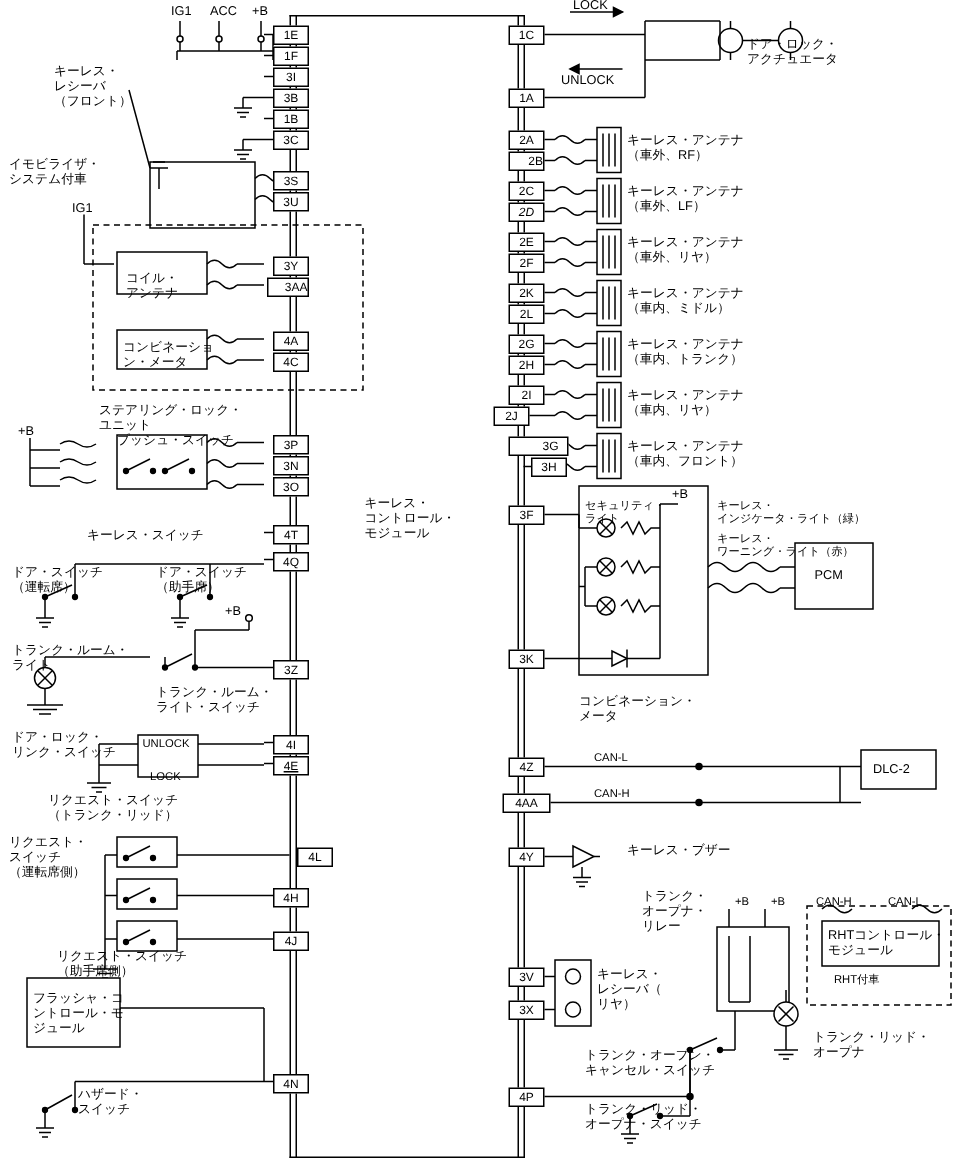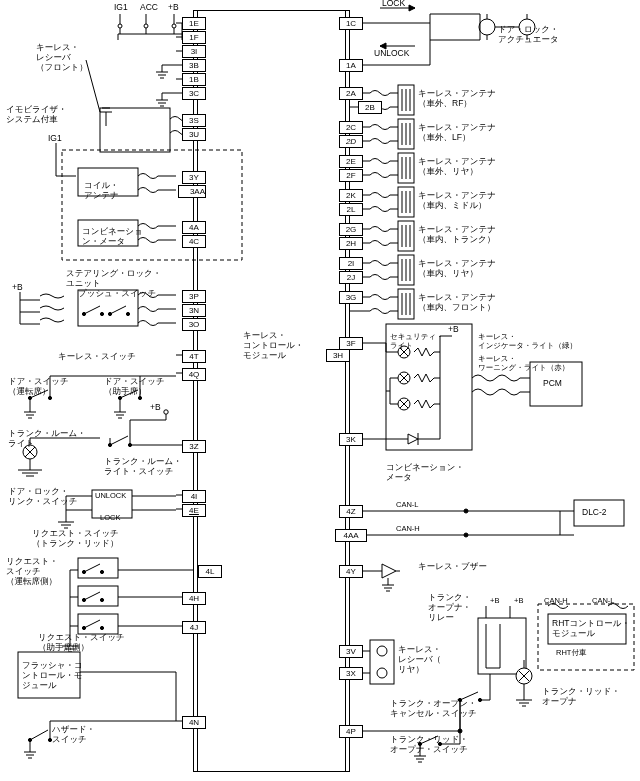--- a/index.html
+++ b/index.html
@@ -441,33 +441,33 @@
   <div class="pin" style="left:182px;top:490px;width:22px;">4I</div>
   <div class="pin" style="left:182px;top:504px;width:22px;text-decoration:underline;">4E</div>
   <div class="pin" style="left:182px;top:565px;width:22px;margin-left:16px;">4L</div>
   <div class="pin" style="left:182px;top:592px;width:22px;">4H</div>
   <div class="pin" style="left:182px;top:621px;width:22px;">4J</div>
   <div class="pin" style="left:182px;top:716px;width:22px;">4N</div>
 
   <div class="pin" style="left:339px;top:17px;width:22px;">1C</div>
   <div class="pin" style="left:339px;top:59px;width:22px;">1A</div>
   <div class="pin" style="left:339px;top:87px;width:22px;">2A</div>
-  <div class="pin" style="left:358px;top:101px;width:22px;">2B</div>
+  <div class="pin" style="left:339px;top:101px;width:22px;text-align:right;">2B</div>
   <div class="pin" style="left:339px;top:121px;width:22px;">2C</div>
   <div class="pin" style="left:339px;top:135px;width:22px;font-style:italic;">2D</div>
   <div class="pin" style="left:339px;top:155px;width:22px;">2E</div>
   <div class="pin" style="left:339px;top:169px;width:22px;">2F</div>
   <div class="pin" style="left:339px;top:189px;width:22px;">2K</div>
   <div class="pin" style="left:339px;top:203px;width:22px;">2L</div>
   <div class="pin" style="left:339px;top:223px;width:22px;">2G</div>
   <div class="pin" style="left:339px;top:237px;width:22px;">2H</div>
   <div class="pin" style="left:339px;top:257px;width:22px;">2I</div>
-  <div class="pin" style="left:339px;top:271px;width:22px;text-align:center;">2J</div>
-  <div class="pin" style="left:339px;top:291px;width:22px;">3G</div>
-  <div class="pin" style="left:326px;top:305px;width:22px;margin-top:44px;">3H</div>
+  <div class="pin" style="left:329px;top:271px;width:22px;text-align:center;">2J</div>
+  <div class="pin" style="left:339px;top:291px;width:22px;padding-left:16px;">3G</div>
+  <div class="pin" style="left:354px;top:305px;width:22px;">3H</div>
   <div class="pin" style="left:339px;top:337px;width:22px;">3F</div>
   <div class="pin" style="left:339px;top:433px;width:22px;">3K</div>
   <div class="pin" style="left:339px;top:505px;width:22px;">4Z</div>
   <div class="pin" style="left:335px;top:529px;width:30px;">4AA</div>
   <div class="pin" style="left:339px;top:565px;width:22px;">4Y</div>
   <div class="pin" style="left:339px;top:645px;width:22px;">3V</div>
   <div class="pin" style="left:339px;top:667px;width:22px;">3X</div>
   <div class="pin" style="left:339px;top:725px;width:22px;">4P</div>
 
   <div class="lbl" style="left:36px;top:42px;">キーレス・

